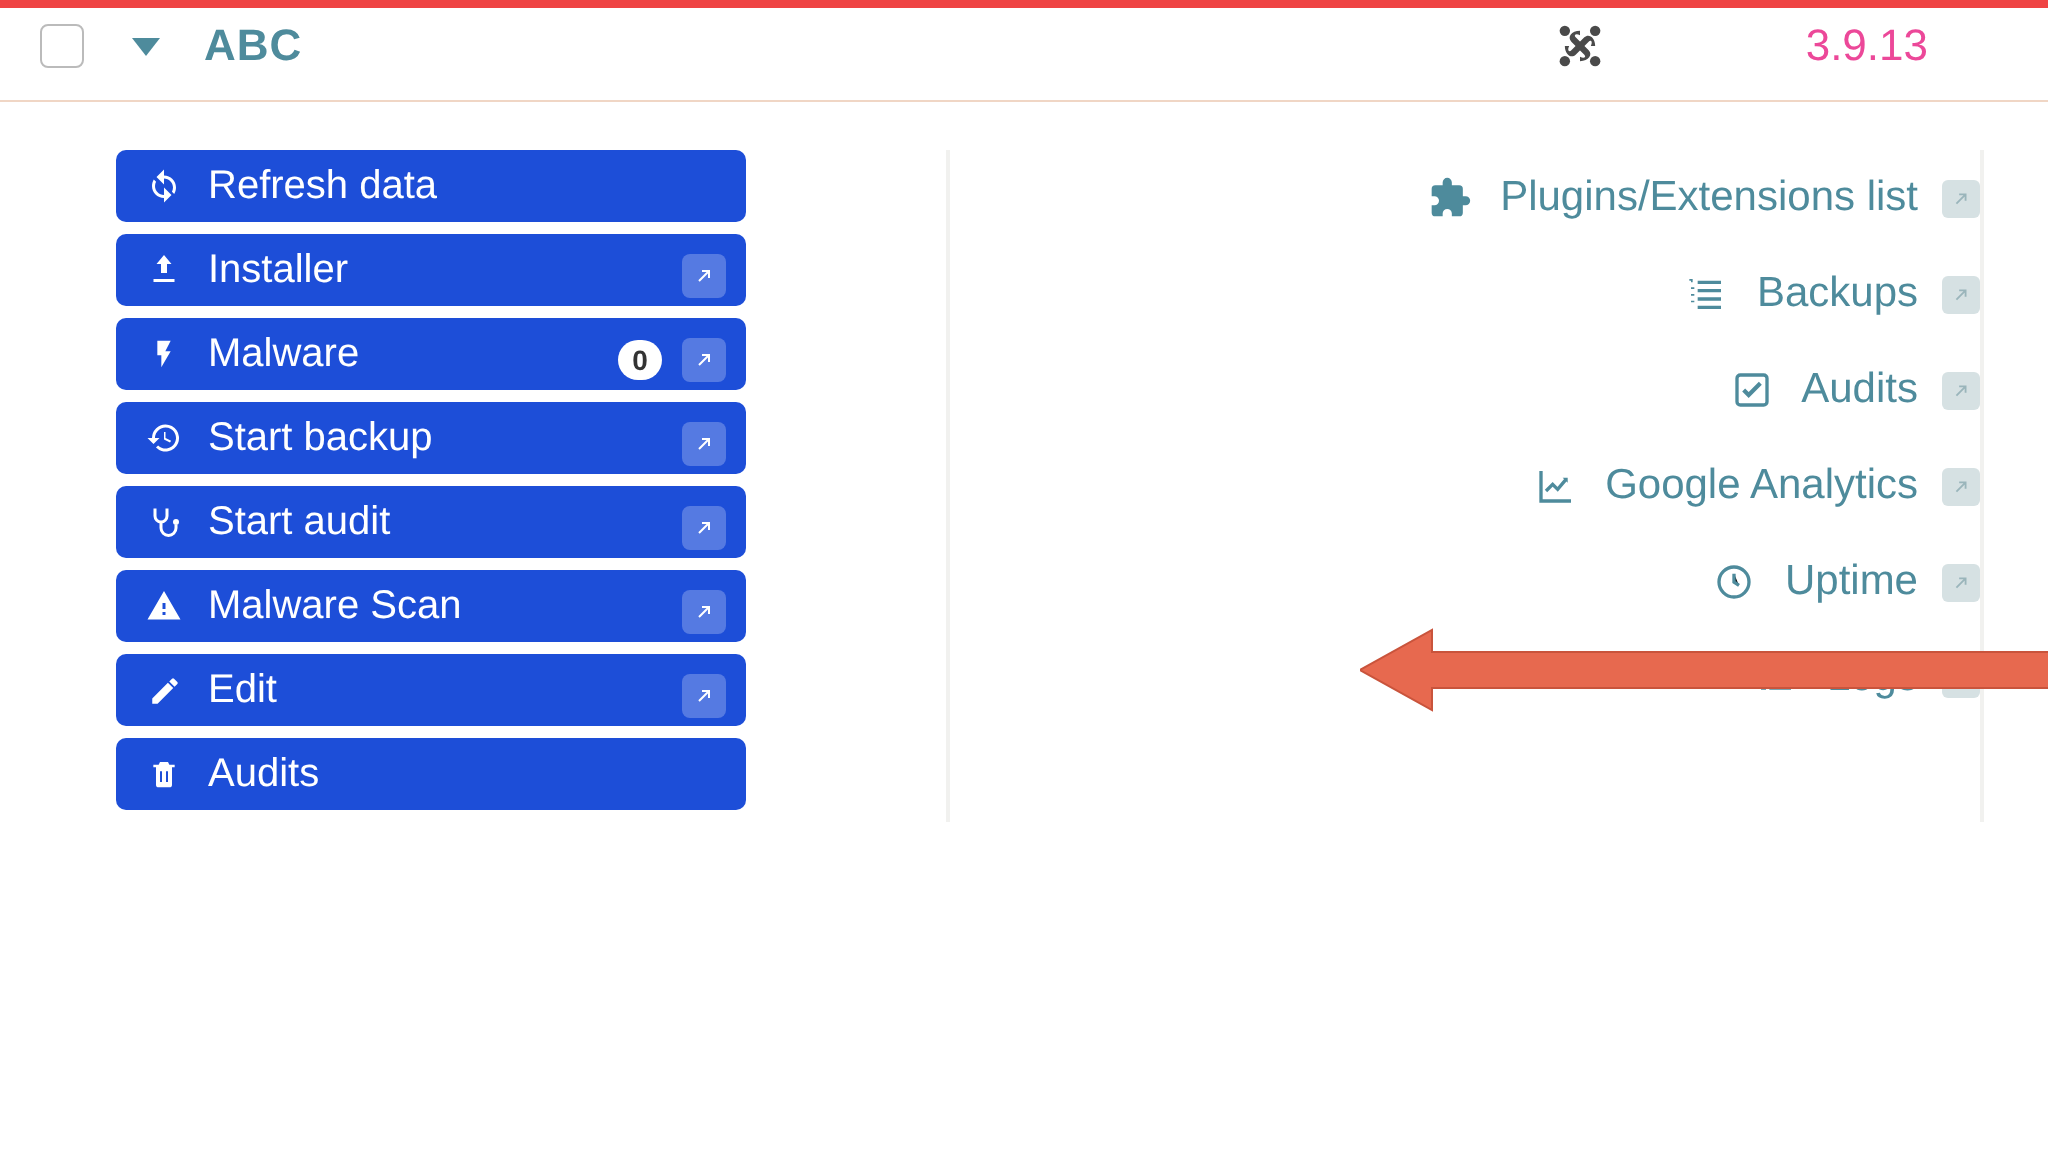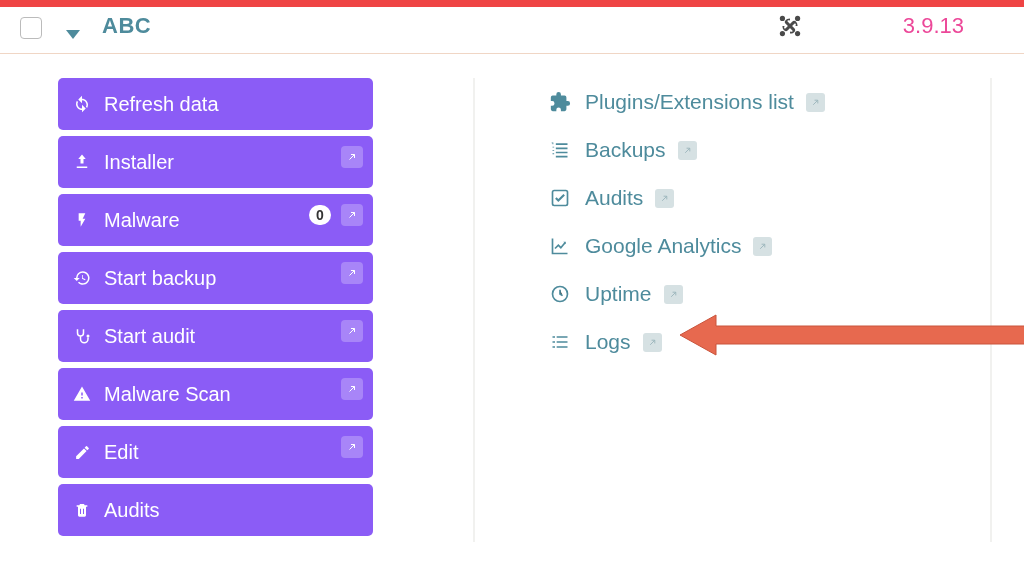--- a/index.html
+++ b/index.html
@@ -6,23 +6,23 @@
   body {
     font-family: -apple-system, BlinkMacSystemFont, "Segoe UI", Helvetica, Arial, sans-serif;
     background: #fff;
     width: 1024px;
     height: 584px;
     position: relative;
     overflow: hidden;
   }
   .header-row {
     display: flex;
-    align-items: flex-end;
+    align-items: center;
     padding: 6px 20px 14px 20px;
-    border-top: 7px solid #ef4444;
+    border-top: 4px solid #ef4444;
     border-bottom: 1px solid #f0d6c5;
     background: #fff;
   }
   .checkbox-wrap {
     width: 22px; height: 22px;
     border: 1.5px solid #bbb;
     border-radius: 4px;
     background: #fff;
     margin-right: 24px;
     display: inline-block;
@@ -62,24 +62,24 @@
     padding-right: 100px;
     border-right: 2px solid #f1f1ef;
   }
   .right-col {
     flex: 1;
     padding-left: 72px;
     border-right: 2px solid #f1f1ef;
     margin-right: 32px;
   }
   .btn {
-    background: #8b5cf6;
+    background: #1d4ed8;
     color: #fff;
     border-radius: 5px;
-    height: 52px;
+    height: 36px;
     display: flex;
     align-items: center;
     padding: 0 12px;
     margin-bottom: 6px;
     font-size: 20px;
     cursor: pointer;
     position: relative;
   }
   .btn .icon {
     width: 24px;
@@ -117,20 +117,21 @@
     justify-content: center;
     padding: 0 6px;
   }
   .link-row {
     display: flex;
     align-items: center;
     color: #4e8b9c;
     font-size: 21px;
     padding: 12px 0;
     cursor: pointer;
+    justify-content: flex-end;
   }
   .link-row .icon {
     width: 26px;
     margin-right: 12px;
     display: inline-flex;
     justify-content: center;
     color: #4e8b9c;
   }
   .link-row .ext-sm {
     margin-left: 12px;

